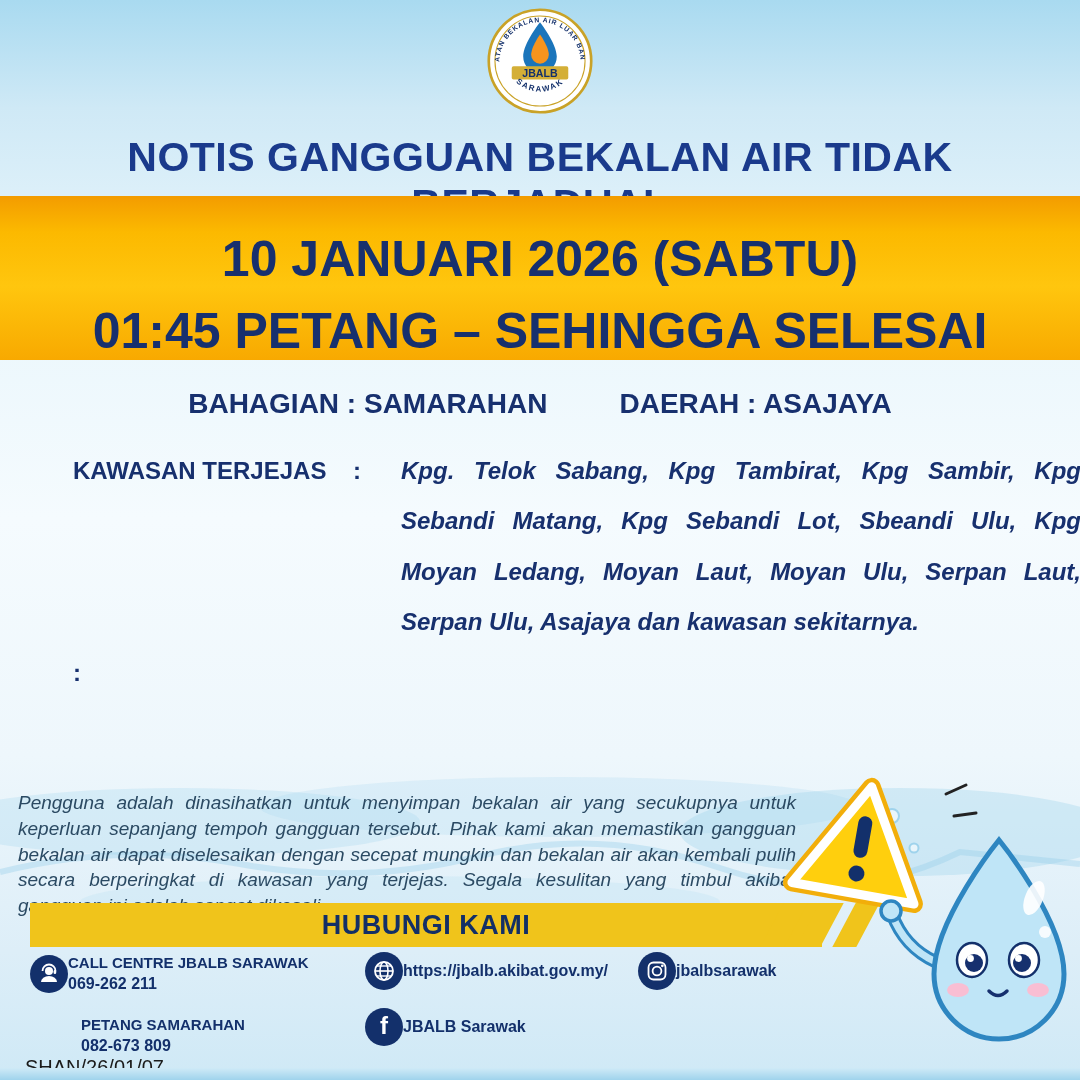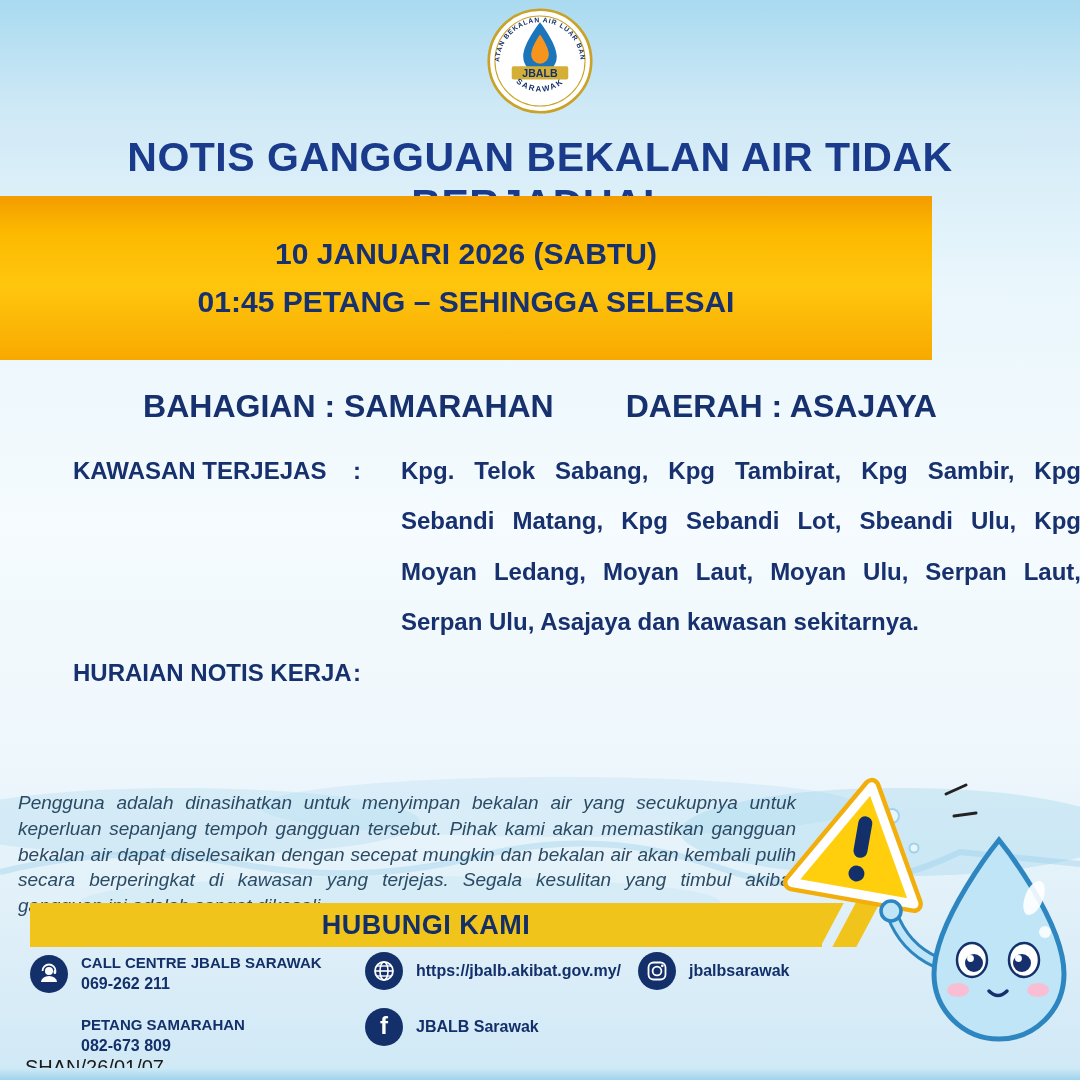--- a/index.html
+++ b/index.html
@@ -15,60 +15,60 @@
   .logo { position:absolute; top:8px; left:50%; transform:translateX(-50%); width:106px; height:106px; }
 
   
   .title {
     position:absolute; top:134px; left:0; width:100%;
     text-align:center; font-size:41px; font-weight:bold; color:#1a3a8c; letter-spacing:.5px;
   }
 
   
   .date-banner {
-    position:absolute; top:196px; left:0; width:932px; height:164px;
+    position:absolute; top:196px; left:0; width:1080px; height:164px;
     background:linear-gradient(180deg,#f39c00 0%, #fcb900 22%, #ffc60e 55%, #f8a900 100%);
-    display:flex; flex-direction:column; justify-content:center; align-items:center; gap:14px;
-    color:#17306e; font-weight:bold; font-size:30px;
+    display:flex; flex-direction:column; justify-content:flex-end; align-items:center; gap:14px;
+    color:#17306e; font-weight:bold; font-size:50px;
   }
 
   
   .region-row {
     position:absolute; top:388px; left:0; width:100%;
     display:flex; justify-content:center; gap:72px;
-    color:#17306e; font-weight:bold; font-size:32px;
+    color:#17306e; font-weight:bold; font-size:28px;
   }
 
   
   .details { position:absolute; top:446px; left:38px; width:1008px;margin-left:35px; }
   .detail-row { display:grid; grid-template-columns:280px 48px 1fr; }
   .detail-label { font-size:24px; font-weight:bold; color:#17306e; padding-top:11px; }
   .detail-colon { font-size:24px; font-weight:bold; color:#17306e; padding-top:11px; }
-  .detail-text  { font-size:24px; font-weight:bold; color:#17306e; text-align:justify; line-height:2.1; }
+  .detail-text  { font-size:24px; font-weight:bold; color:#17306e; text-align:justify; line-height:2.1;font-style:italic; }
 
   
   .splash { position:absolute; left:0; top:752px; width:1080px; height:190px; z-index:0; }
 
   
   .disclaimer {
     position:absolute; top:790px; left:18px; width:778px; z-index:1;
     font-size:19px; font-style:italic; color:#2b4a63; line-height:1.36; text-align:justify;
   }
 
   
   .contact-bar {
     position:absolute; top:903px; left:30px; width:792px; height:44px; z-index:1;
     background:#f0c41b; display:flex; align-items:center; justify-content:center;
     color:#132f66; font-weight:bold; font-size:27px; letter-spacing:.5px;
   }
   .stripe { position:absolute; top:903px; height:44px; width:24px; background:#f0c41b; transform:skewX(-28deg); z-index:1; }
   .stripe.s1 { left:772px; } .stripe.s2 { left:808px; } .stripe.s3 { left:844px; }
 
   
-  .contact-item { position:absolute; display:flex; align-items:center; gap:13px; z-index:2; }
+  .contact-item { position:absolute; display:flex; align-items:center; z-index:2; }
   .icon-circle {
     width:38px; height:38px; border-radius:50%; background:#13306b; flex:0 0 38px;
     display:flex; align-items:center; justify-content:center; color:#fff;
   }
   .c-text { color:#13306b; font-weight:bold; font-size:15px; line-height:1.4; }
   .c-text .phone { font-size:16px; }
   .ci-call      { left:30px;  top:952px; }
   .ci-samarahan { left:81px;  top:1014px; }
   .ci-web       { left:365px; top:952px; }
   .ci-fb        { left:365px; top:1008px; }
@@ -122,21 +122,20 @@
     <span>DAERAH : ASAJAYA</span>
   </div>
 
   <div class="details">
     <div class="detail-row">
       <div class="detail-label">KAWASAN TERJEJAS</div>
       <div class="detail-colon">:</div>
       <div class="detail-text">Kpg. Telok Sabang, Kpg Tambirat, Kpg Sambir, Kpg Sebandi Matang, Kpg Sebandi Lot, Sbeandi Ulu, Kpg Moyan Ledang, Moyan Laut, Moyan Ulu, Serpan Laut, Serpan Ulu, Asajaya dan kawasan sekitarnya.</div>
     </div>
     <div class="detail-row">
-      <div class="detail-label">HURAIAN NOTIS KERJA</div>
       <div class="detail-colon">:</div>
     </div>
   </div>
 
   <svg class="splash" viewBox="0 0 1080 190">
     <ellipse cx="180" cy="70" rx="240" ry="34" fill="#a6d8ee" opacity="0.30"></ellipse>
     <ellipse cx="560" cy="55" rx="300" ry="30" fill="#a6d8ee" opacity="0.25"></ellipse>
     <ellipse cx="900" cy="80" rx="220" ry="44" fill="#9fd3ec" opacity="0.35"></ellipse>
     <path d="M0,120 Q120,90 240,112 T480,104 T720,116 T960,100 L1080,112" fill="none" stroke="#8fcbe8" stroke-width="6" opacity="0.35"></path>
     <ellipse cx="400" cy="150" rx="320" ry="26" fill="#b8e0f2" opacity="0.30"></ellipse>

